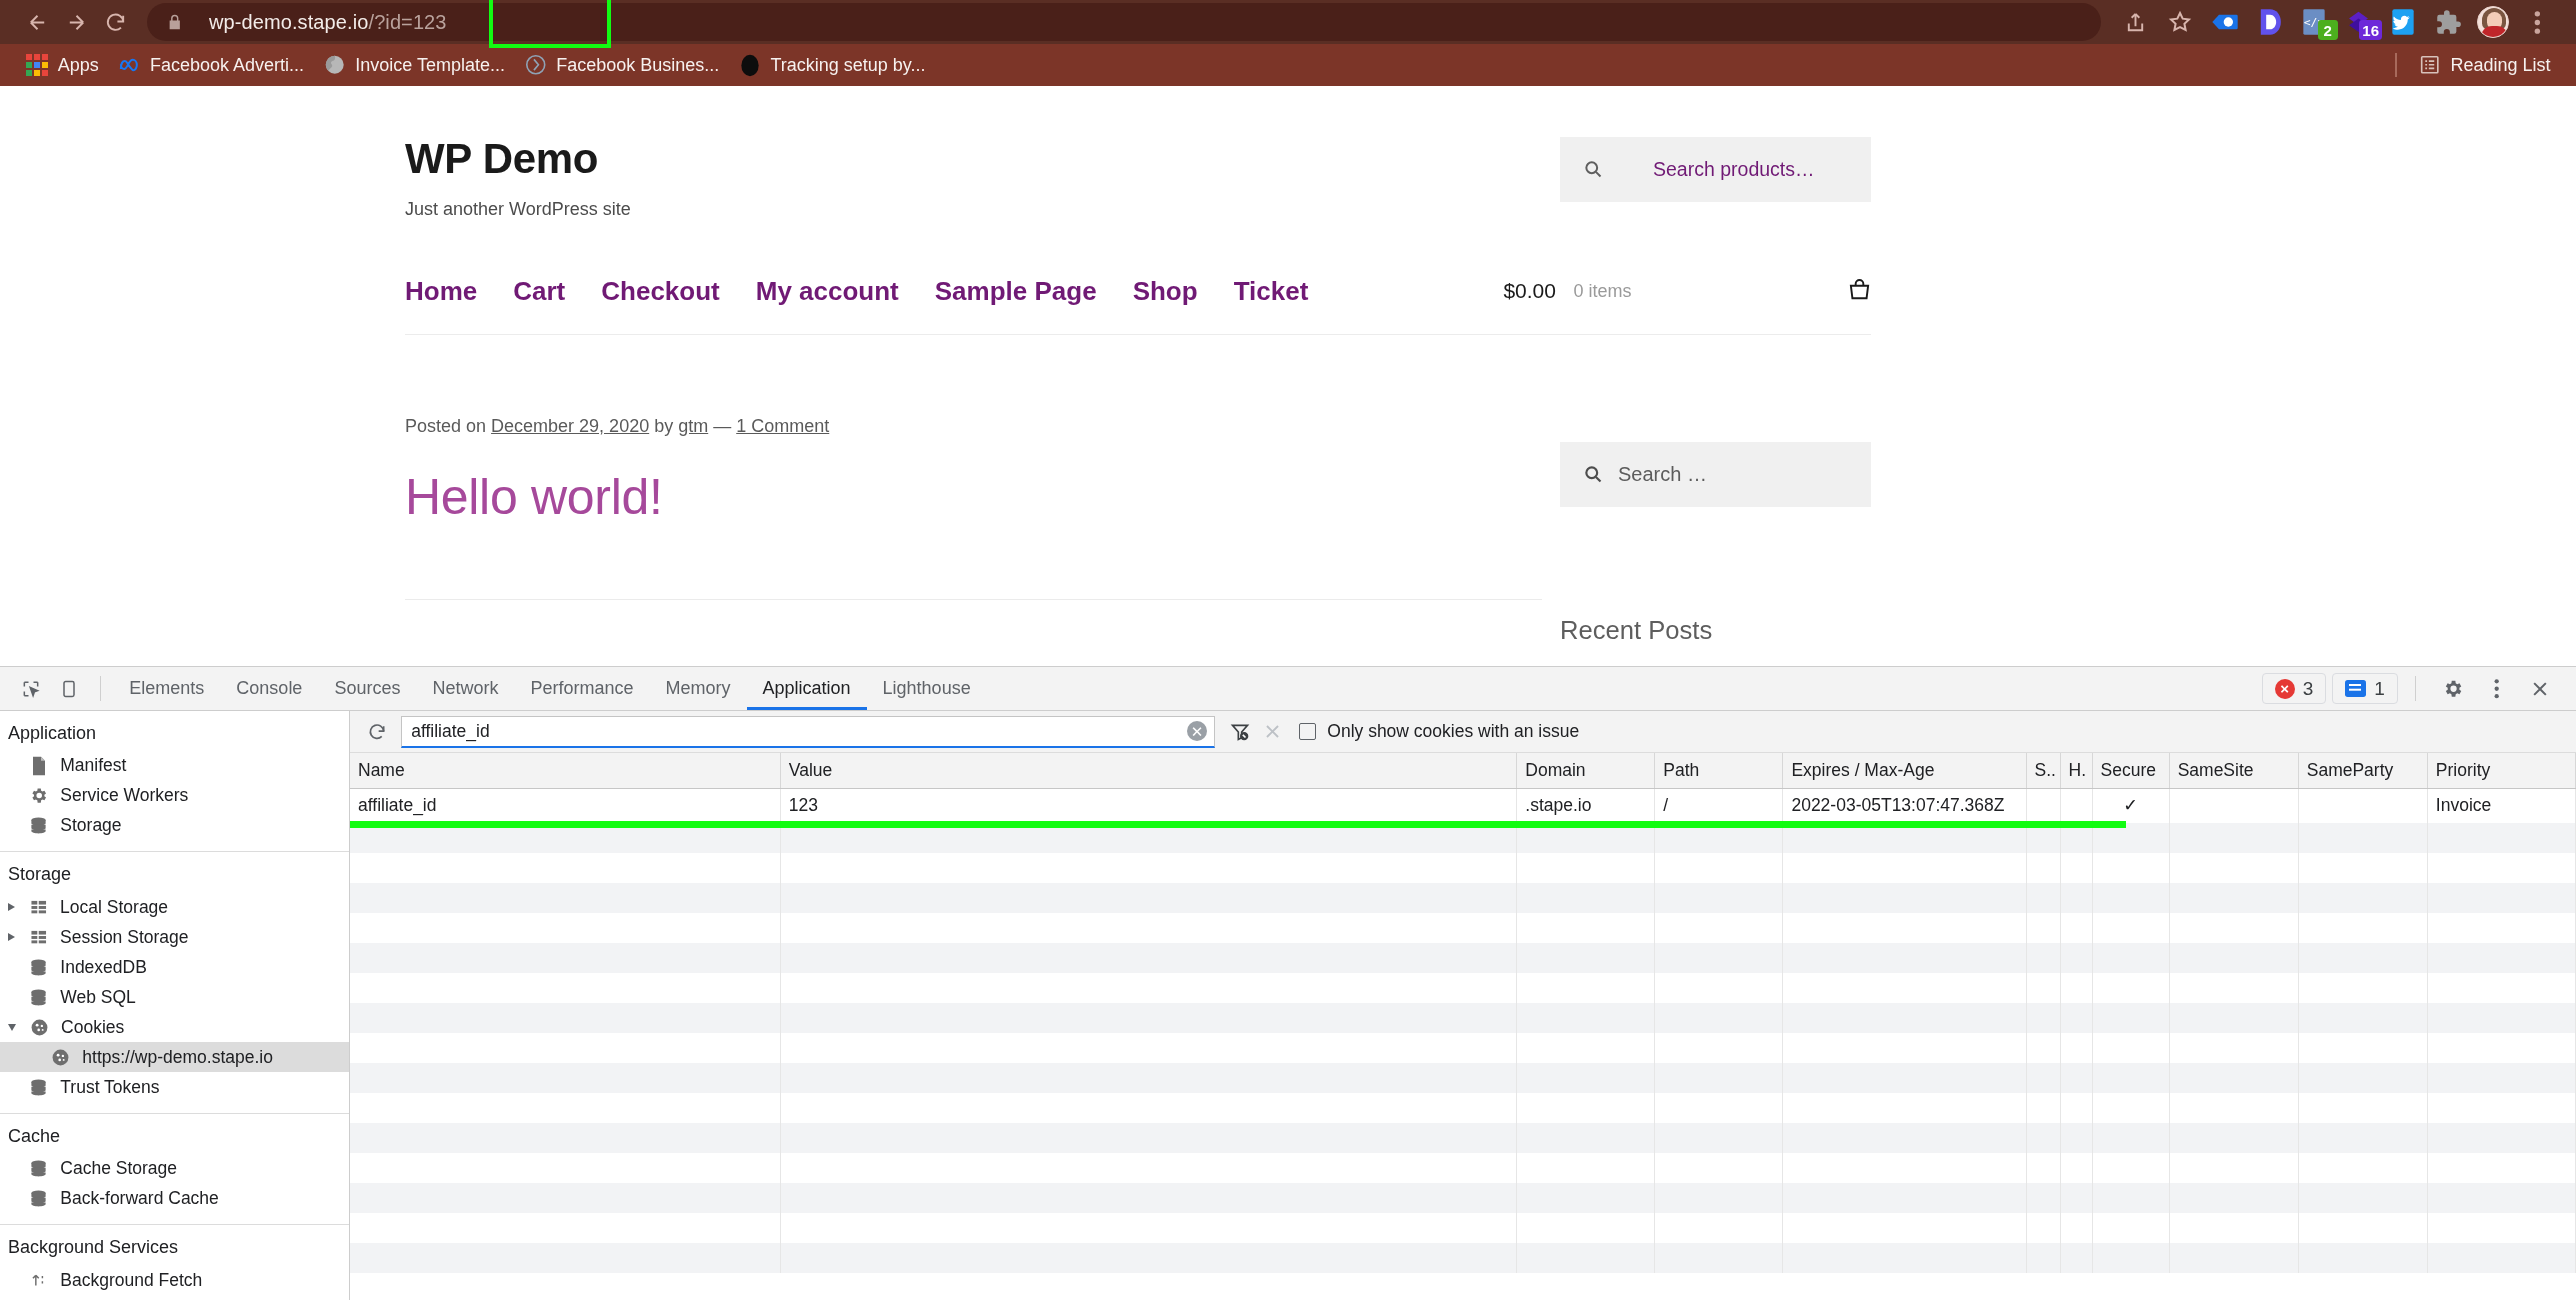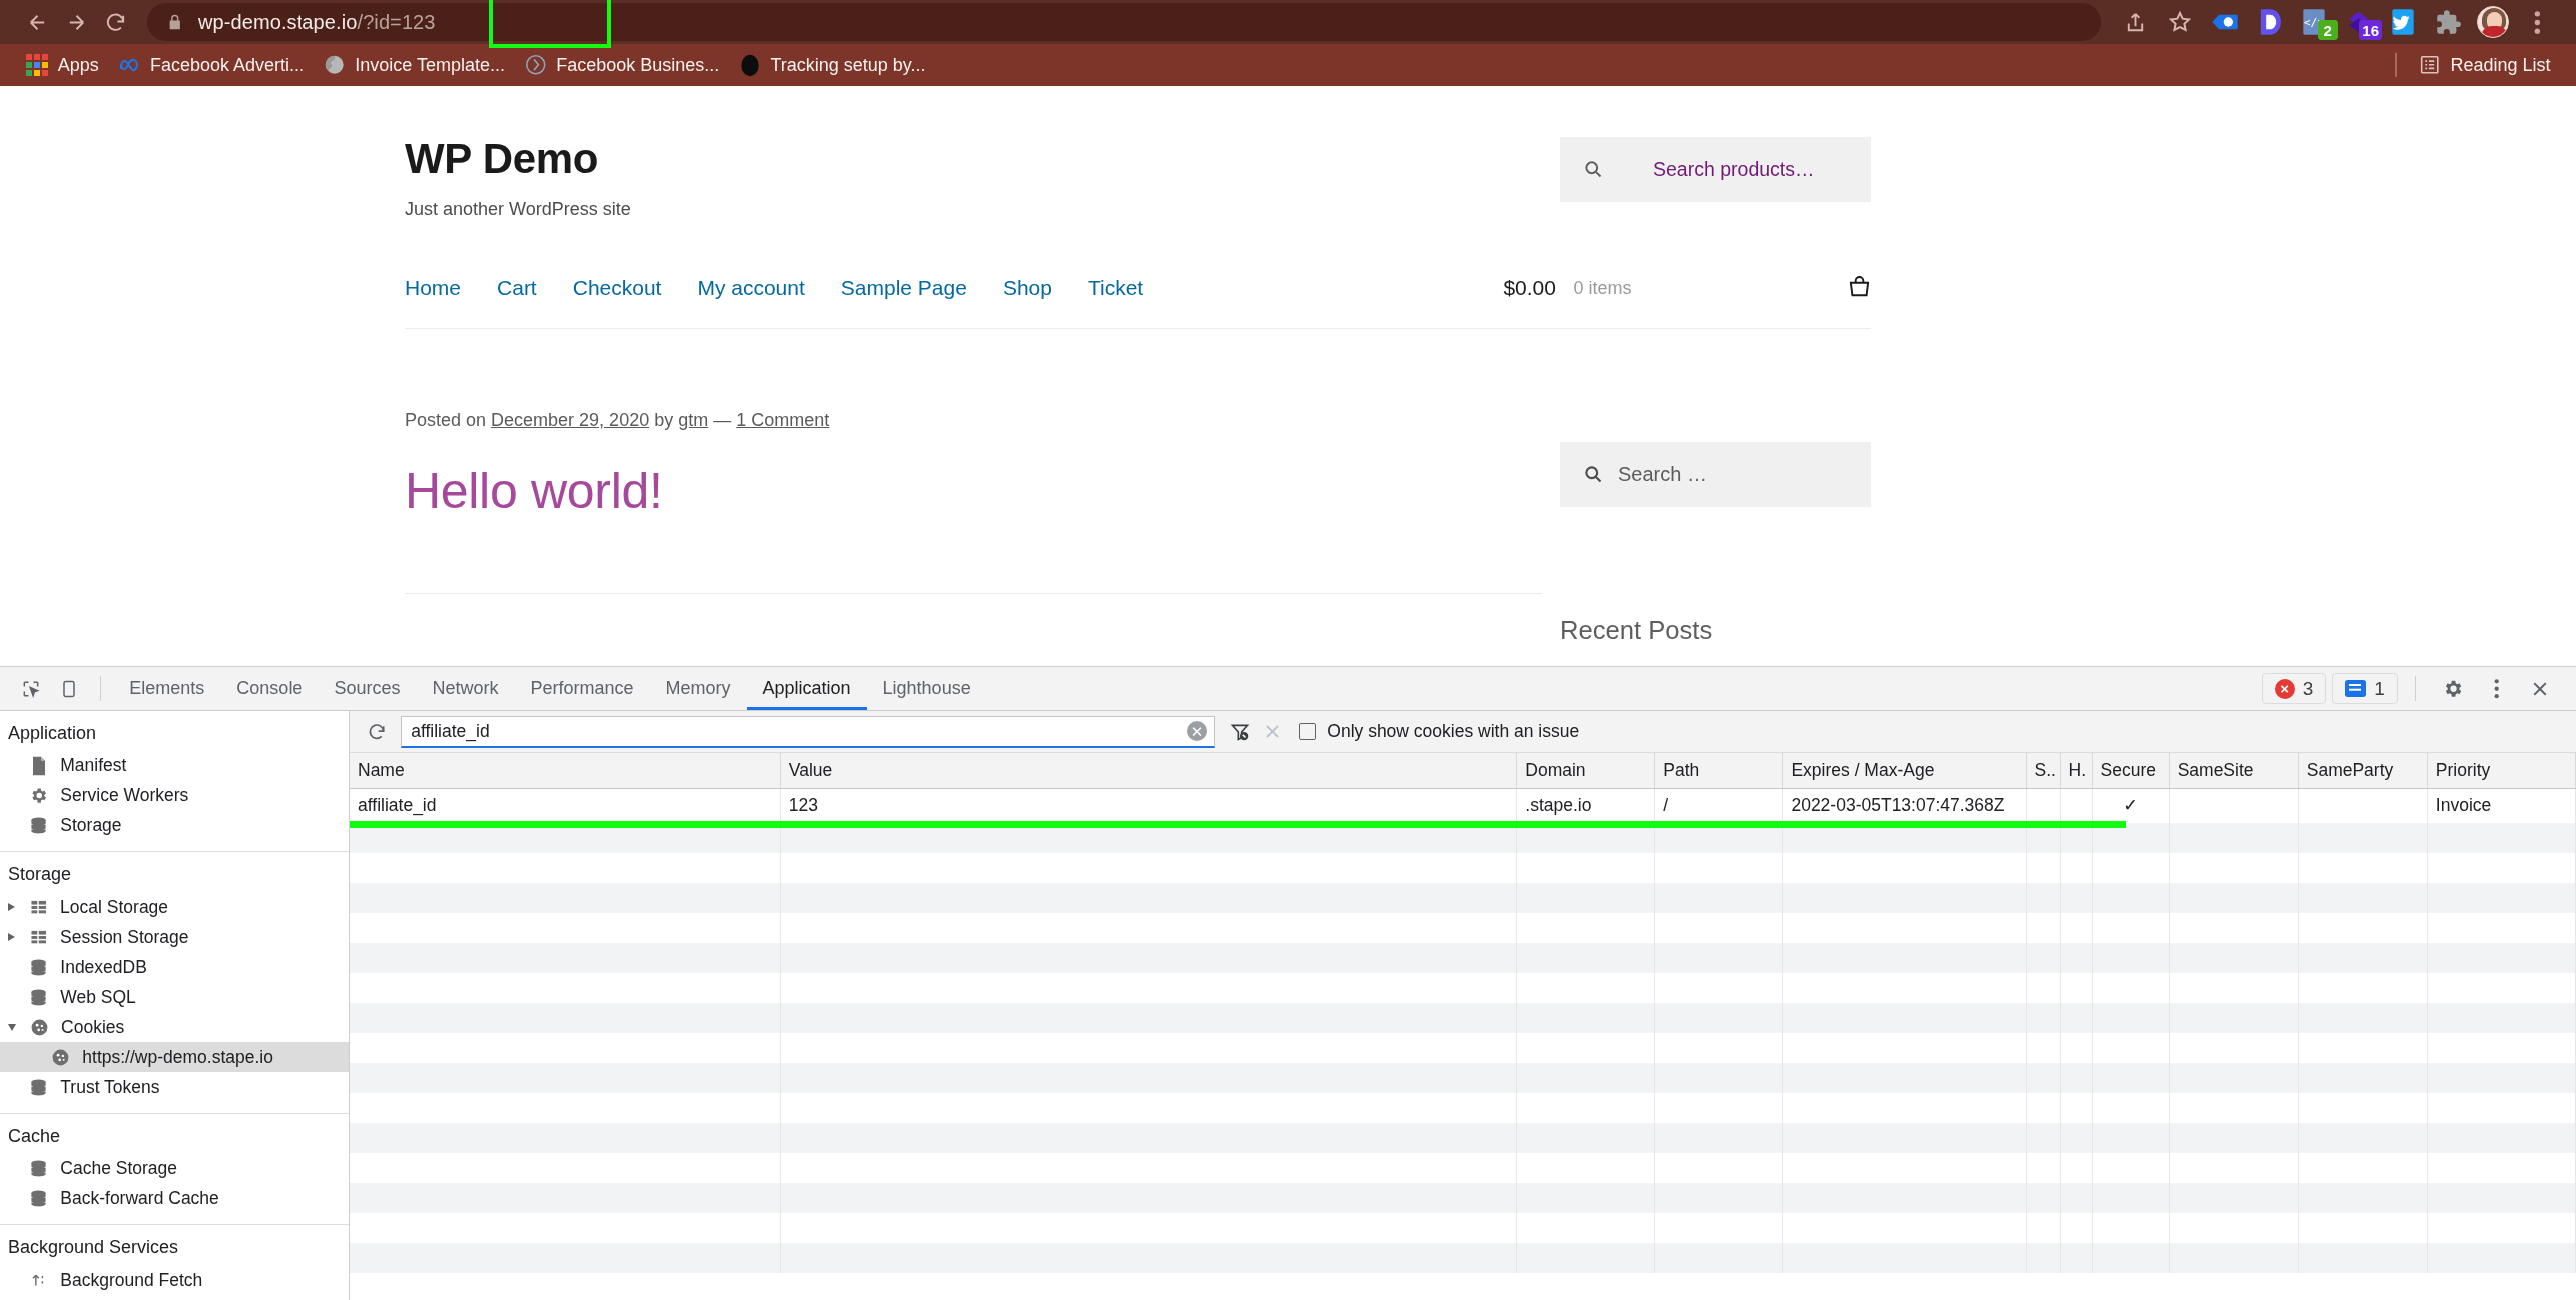--- a/index.html
+++ b/index.html
@@ -31,20 +31,21 @@
     flex: 1 1 auto;
     height: 38px;
     margin-left: 12px;
     margin-right: 13.5px;
     background: #4a2019;
     border-radius: 19px;
     display: flex; align-items: center;
     padding-left: 19px;
     position: relative;
     min-width: 0;
+    gap: 11px;
   }
   .lock-icon { width: 17.5px; height: 20px; flex: 0 0 auto; margin-right: 15px; }
   .url-text {
     font-size: 20px;
     color: #f3ece9;
     white-space: nowrap;
     display: flex; align-items: center;
     letter-spacing: 0.1px;
   }
   .url-text .url-query { color: #b9a29c; }
@@ -138,22 +139,22 @@
   .header-search .ph { font-size: 19.5px; color: #701a75; margin-left: 35px; }
 
   .nav-row {
     display: flex; align-items: center; justify-content: space-between;
     margin-top: 56px;
     padding-bottom: 27px;
     border-bottom: 1.3px solid #ececec;
   }
   .main-nav { display: flex; align-items: center; gap: 0; }
   .main-nav a {
-    font-size: 21px; color: #0369a1; text-decoration: none;
-    padding: 0 18px; white-space: nowrap;
+    font-size: 26px; color: #701a75; text-decoration: none;
+    padding: 0 18px; white-space: nowrap; font-weight: bold;
   }
   .main-nav a:first-child { padding-left: 0; }
   .cart-area { display: flex; align-items: center; gap: 17.5px; }
   .cart-total { font-size: 21px; color: #1a1a1a; }
   .cart-count { font-size: 18px; color: #9a9a9a; }
   .cart-icon { margin-left: 199px; }
 
   .entry { padding-top: 81px; }
   .entry-meta { font-size: 18px; color: #5a5a5a; }
   .entry-meta a { color: #5a5a5a; text-decoration: underline; }

